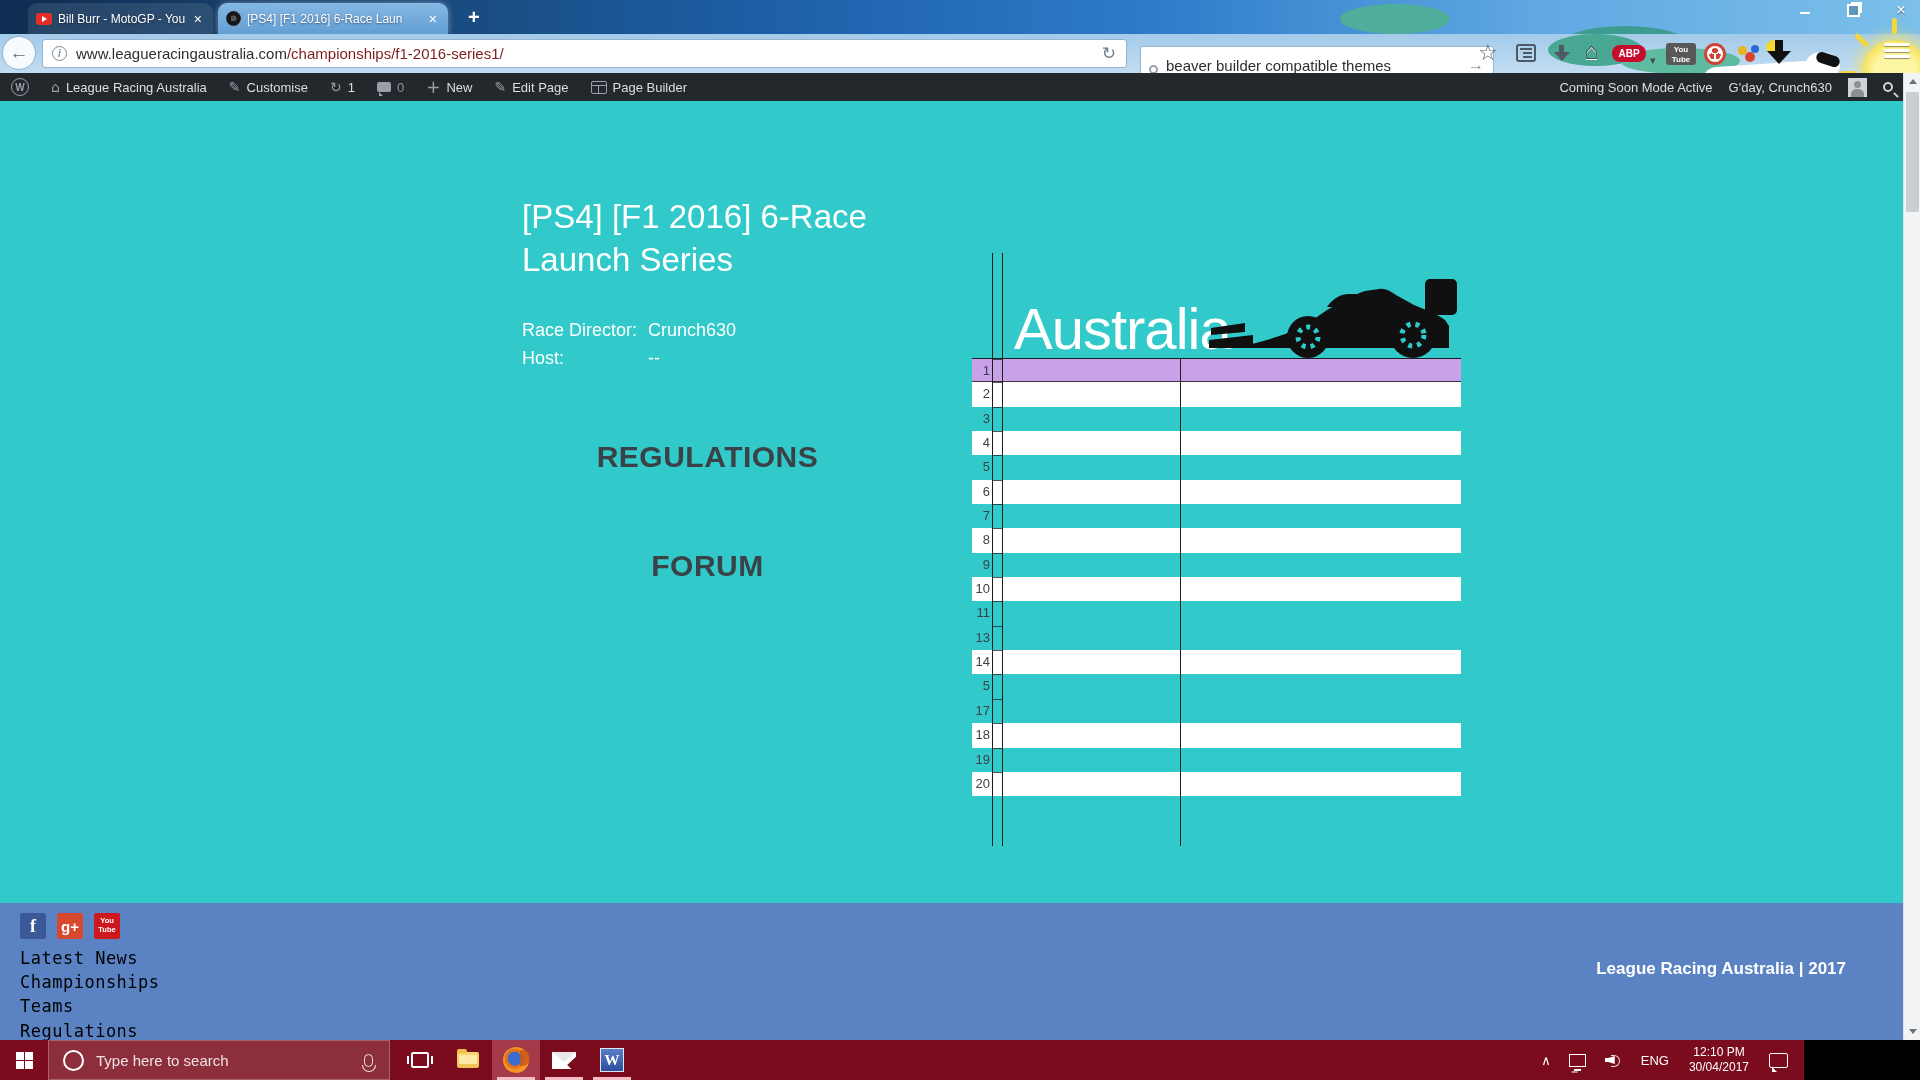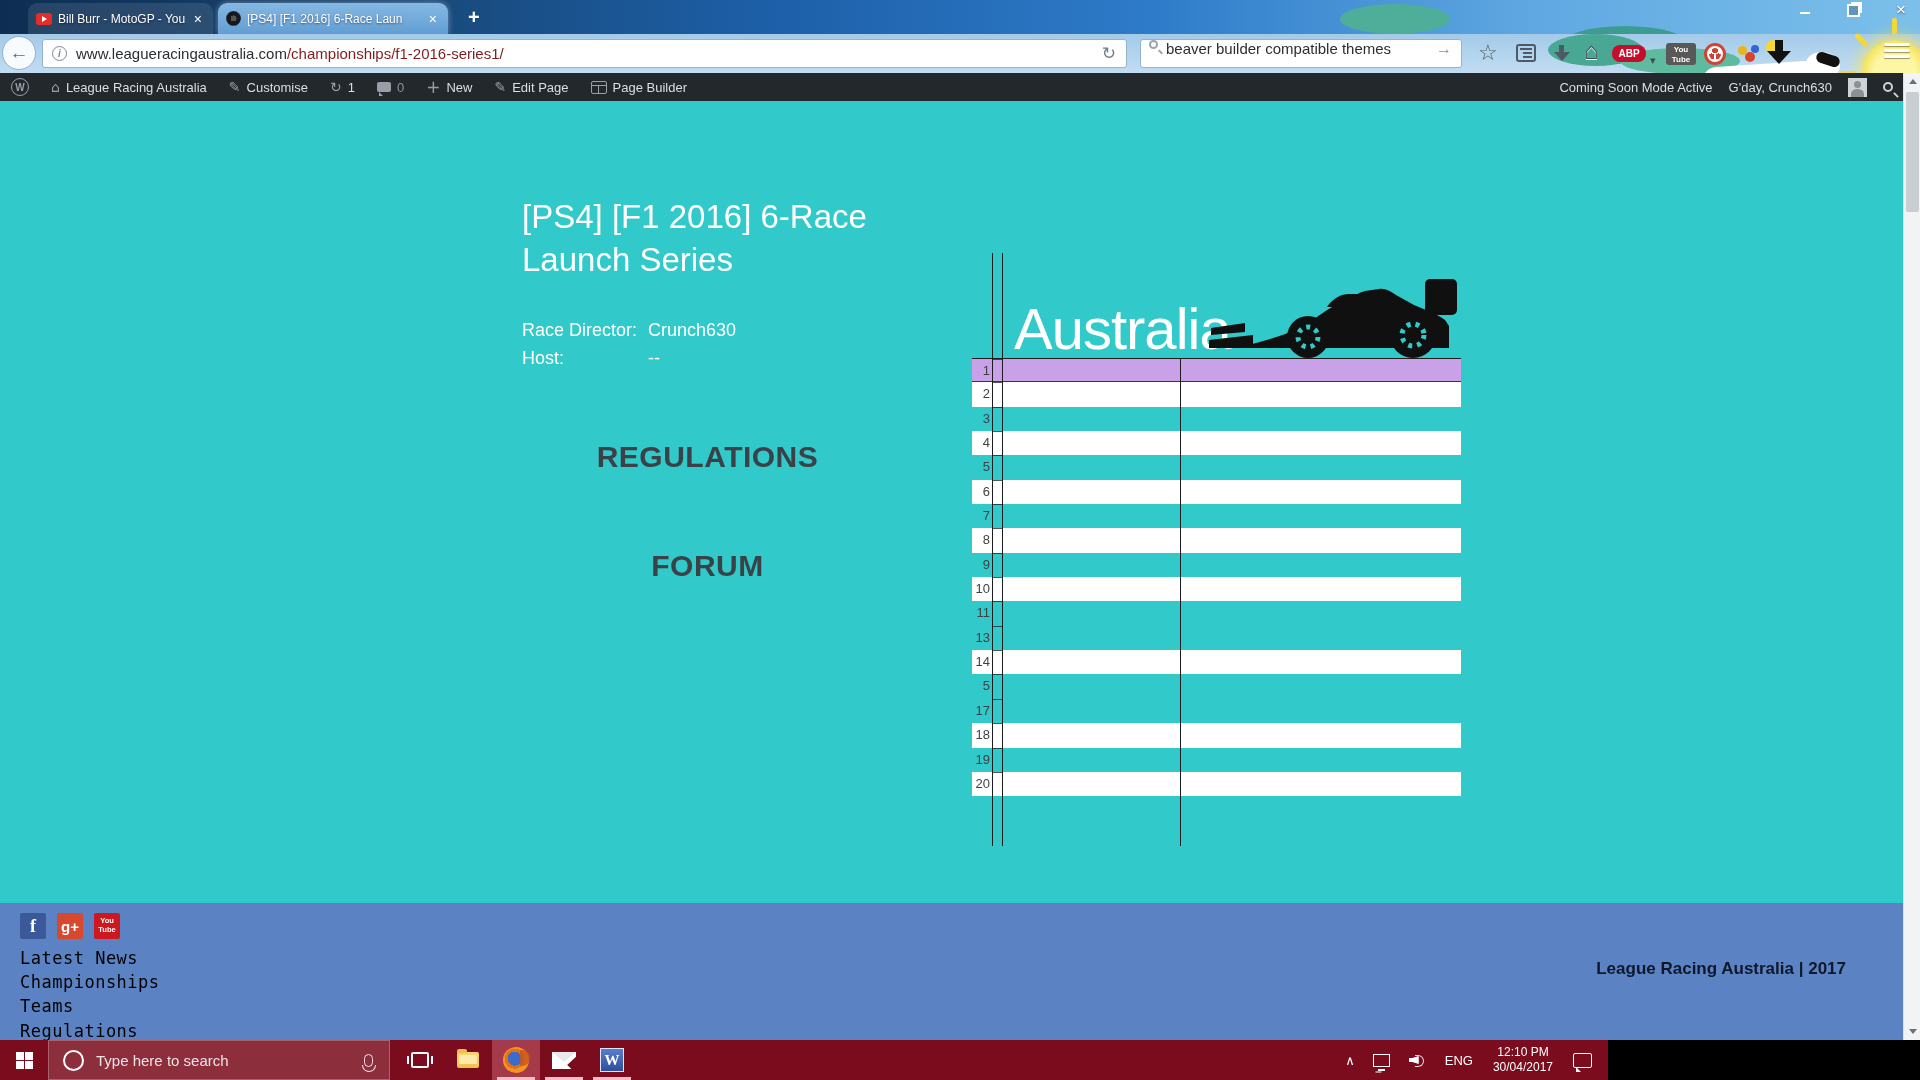--- a/index.html
+++ b/index.html
@@ -42,22 +42,22 @@
   .backbtn { position:absolute; left:2px; top:2px; width:34px; height:34px; border-radius:50%;
              background:#f7fbfe; border:1px solid #8fb2cd; color:#5a6b7a; font-size:19px; font-weight:bold;
              display:flex; align-items:center; justify-content:center; }
   .urlbar { position:absolute; left:42px; top:5px; width:1085px; height:29px; background:#fff;
             border:1px solid #93b3cf; border-radius:3px; display:flex; align-items:center; font-size:15px; }
   .info-icon { width:15px; height:15px; border:1.5px solid #7b8a96; border-radius:50%; color:#7b8a96;
                font-size:10px; font-style:italic; font-weight:bold; display:flex; align-items:center; justify-content:center; margin:0 9px; flex:none; }
   .url-host { color:#2b2f33; }
   .url-path { color:#7f1d1d; flex:1; white-space:nowrap; overflow:hidden; }
   .reload-icon { color:#6f7d88; font-size:17px; margin:0 10px; }
-  .searchbar { position:absolute; left:1140px; top:5px; width:322px; height:29px; background:#fff;
-               border:1px solid #93b3cf; border-radius:3px; display:flex; align-items:flex-start; font-size:15px; color:#2b2f33; }
+  .searchbar { position:absolute; left:1140px; top:12px; width:354px; height:29px; background:#fff;
+               border:1px solid #93b3cf; border-radius:3px; display:flex; align-items:flex-end; font-size:15px; color:#2b2f33; }
   .mag { width:9px; height:9px; border:2px solid #98a3ac; border-radius:50%; position:relative; margin:0 8px; flex:none; }
   .mag::after { content:''; position:absolute; width:5px; height:2px; background:#98a3ac; transform:rotate(45deg); left:7px; top:9px; }
   .search-go { color:#8a9299; font-size:16px; margin:0 9px; }
   .navicon { position:absolute; top:8px; color:#4d5a66; font-size:20px; line-height:22px; z-index:3; text-align:center; }
   .icon-star { left:1478px; font-size:22px; }
   .icon-list { left:1516px; top:10px; width:20px; height:18px; border:2px solid #4d5a66; border-radius:3px; }
   .icon-list i { display:block; height:2px; background:#4d5a66; margin:2px 2px 0 5px; }
   .icon-list i:first-child { margin-left:2px; }
   .arrow-dl { left:1552px; top:10px; width:20px; height:20px; }
   .arrow-dl::before { content:''; position:absolute; left:7px; top:1px; width:5px; height:8px; background:#4d5a66; }
@@ -137,32 +137,32 @@
 
   
   .footer { position:absolute; left:0; top:830px; width:100%; height:137px; background:#5b83c3; }
   .social { position:absolute; left:20px; top:10px; display:flex; gap:11px; }
   .soc { width:26px; height:26px; border-radius:2px; color:#fff; display:flex; align-items:center; justify-content:center; font-weight:bold; }
   .soc-fb { background:#3b5998; font-size:18px; font-family:"Liberation Serif", serif; }
   .soc-gp { background:#d6492f; font-size:15px; }
   .soc-yt { background:#cc181e; font-size:7.5px; line-height:1.15; text-align:center; flex-direction:column; }
   .flinks { position:absolute; left:20px; top:43px; font-family:"DejaVu Sans Mono", monospace; }
   .flink { color:#000000; font-size:17px; line-height:24.2px; letter-spacing:0.5px; }
-  .copyright { position:absolute; right:57px; top:56px; color:#0f172a; font-size:17px; font-weight:bold; }
+  .copyright { position:absolute; right:57px; top:56px; color:#ffffff; font-size:17px; font-weight:bold; }
 
   
   .pagescrollbar { position:absolute; right:0; top:0; width:17px; height:967px; background:#f2f3f5; border-left:1px solid #dfe1e4; }
   .sb-arrow { position:absolute; left:0; width:17px; height:17px; display:flex; align-items:center; justify-content:center; }
   .sb-up { top:0; } .sb-down { bottom:0; }
   .sb-up::after { content:''; border-left:4px solid transparent; border-right:4px solid transparent; border-bottom:5px solid #6b7176; }
   .sb-down::after { content:''; border-left:4px solid transparent; border-right:4px solid transparent; border-top:5px solid #6b7176; }
   .sb-thumb { position:absolute; left:2px; top:19px; width:13px; height:120px; background:#c9ced3; border-radius:2px; }
 
   
-  .taskbar { position:absolute; left:0; top:1040px; width:1608px; height:40px; background:#7a0c1d; display:flex; align-items:center; }
+  .taskbar { position:absolute; left:0; top:1040px; width:1804px; height:40px; background:#7a0c1d; display:flex; align-items:center; }
   .startbtn { width:48px; height:40px; display:flex; align-items:center; justify-content:center; }
   .winlogo { width:17px; height:17px; display:grid; grid-template-columns:8px 8px; grid-template-rows:8px 8px; gap:1px; }
   .winlogo i { background:#fff; }
   .tb-search { width:342px; height:40px; background:rgba(255,255,255,0.14); border:1px solid rgba(255,255,255,0.25);
                display:flex; align-items:center; color:#f0e2e4; font-size:15px; }
   .cortana { width:21px; height:21px; border:2.5px solid #fff; border-radius:50%; margin:0 12px 0 14px; flex:none; }
   .tb-search-text { flex:1; }
   .mic { width:9px; height:13px; border:1.8px solid #f0e2e4; border-radius:5px; position:relative; margin-right:16px; }
   .mic::after { content:''; position:absolute; left:-3px; top:10px; width:12px; height:6px;
                 border:1.8px solid #f0e2e4; border-top:none; border-radius:0 0 7px 7px; }

